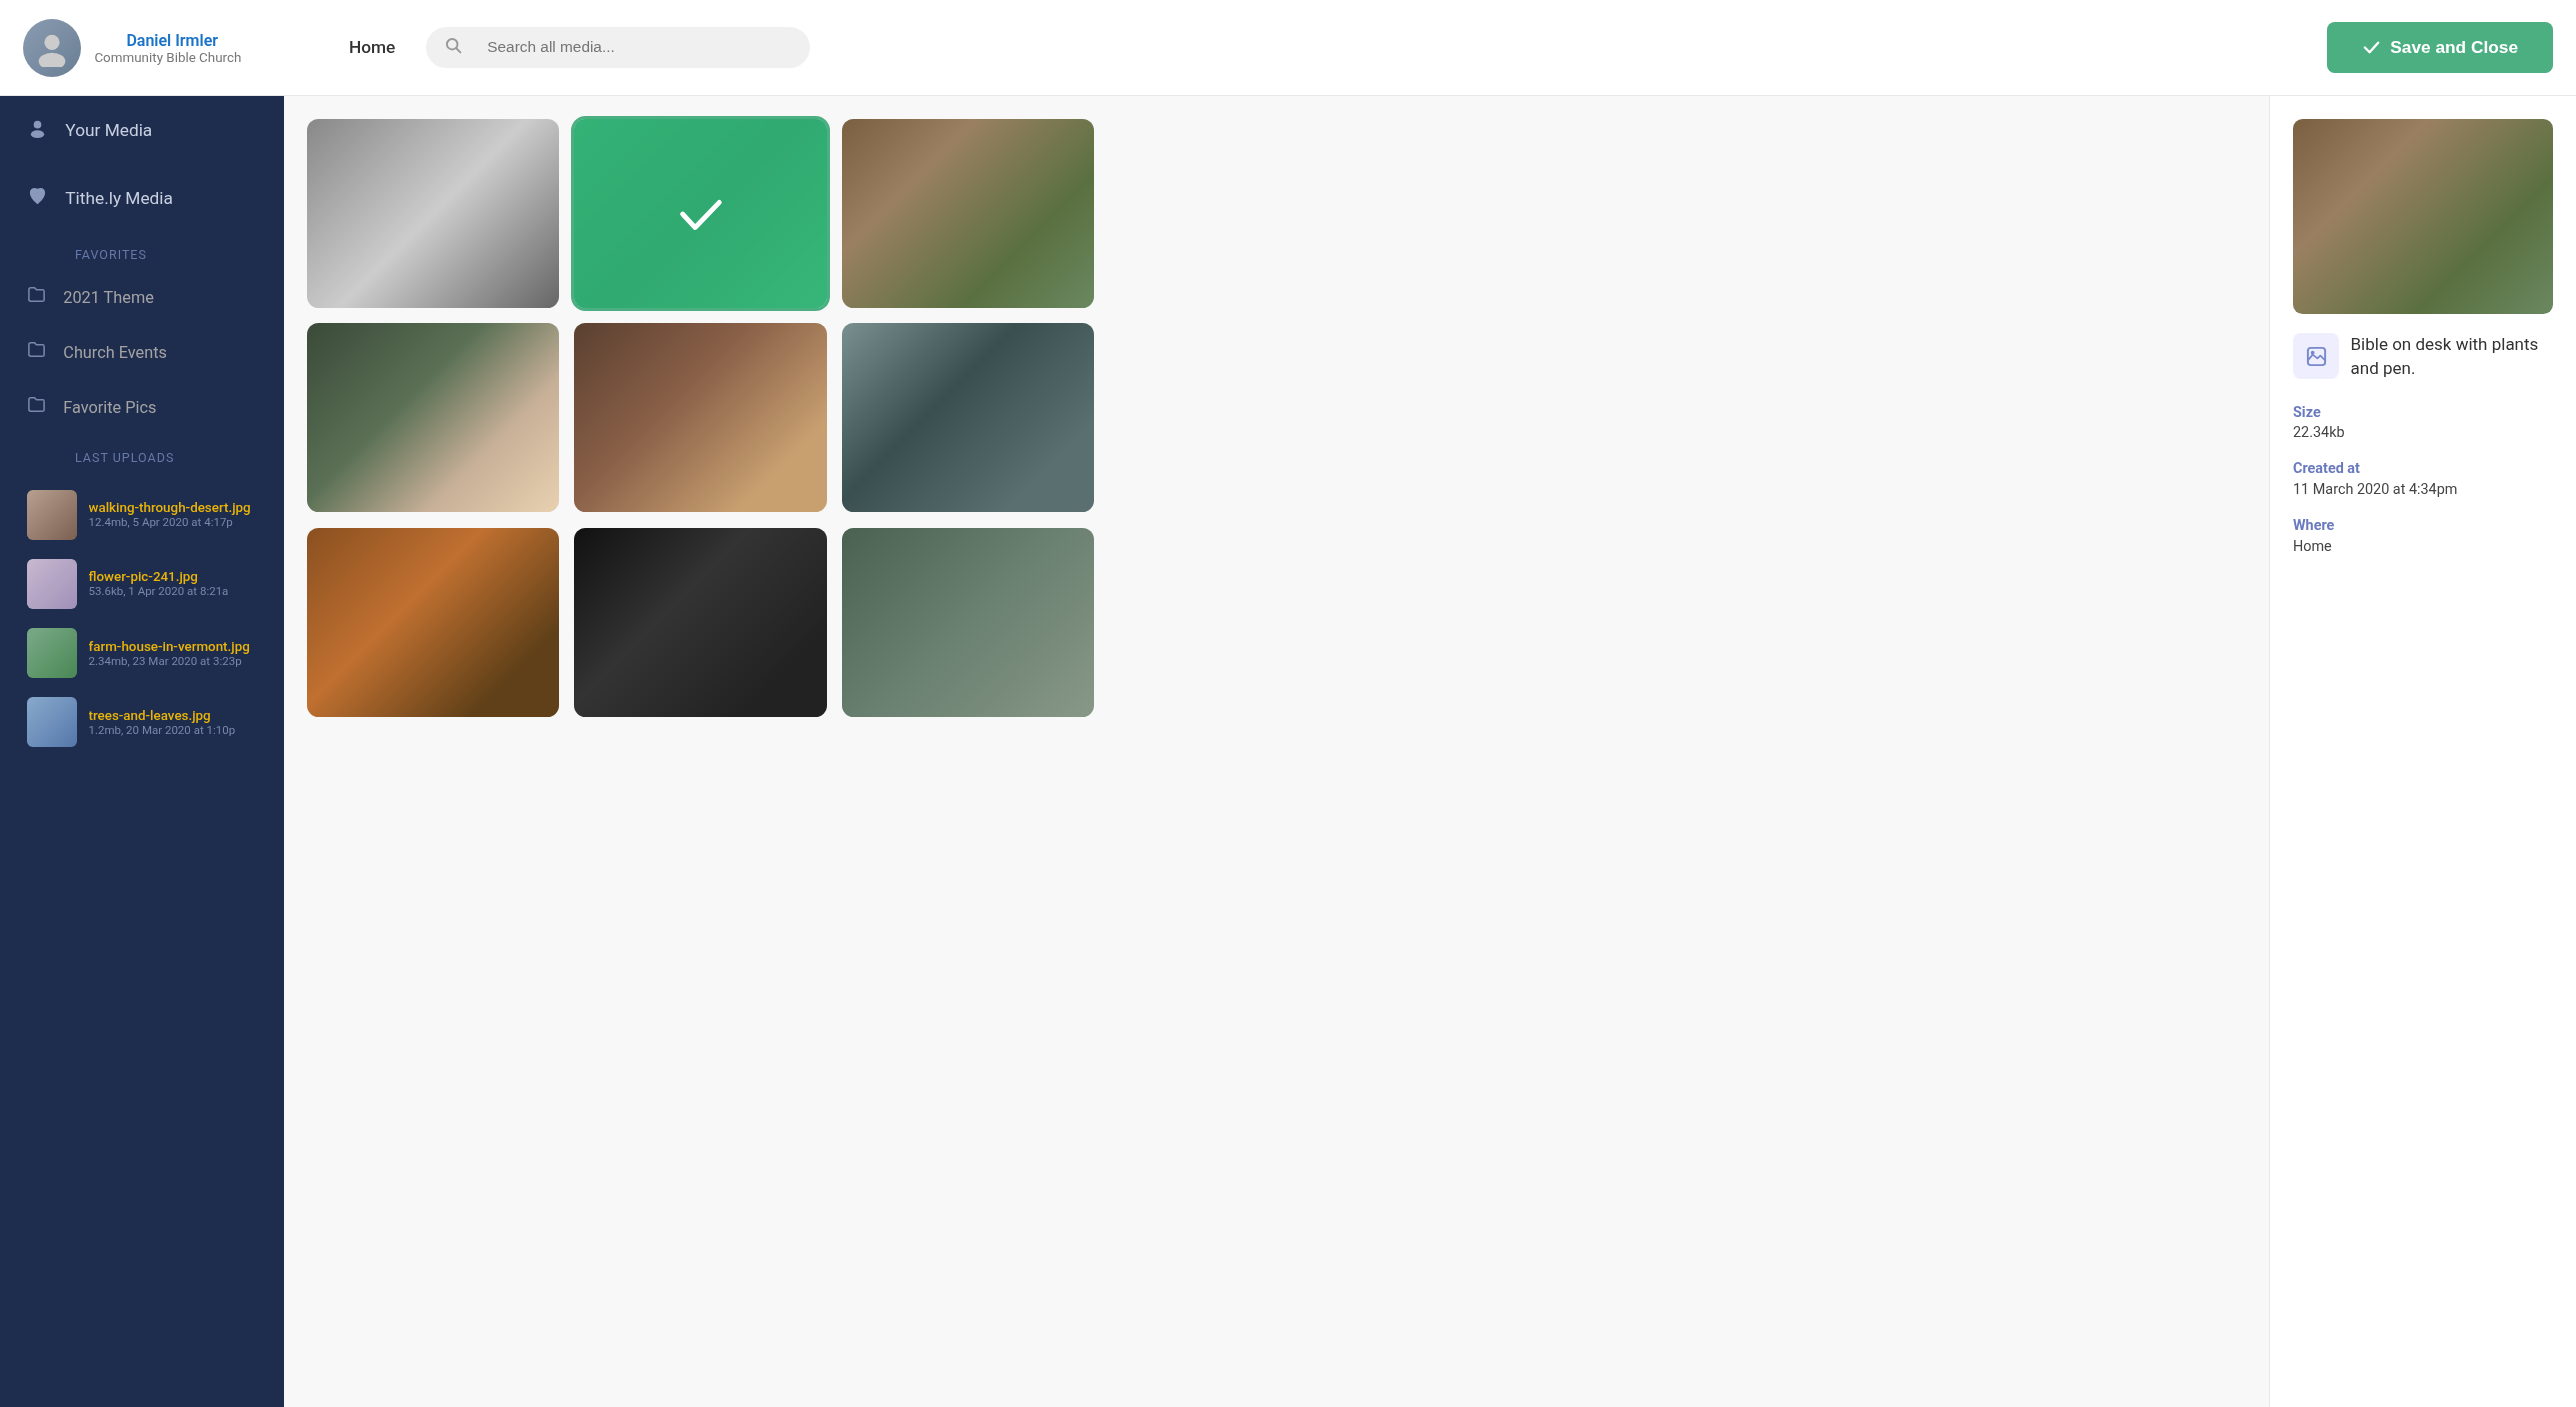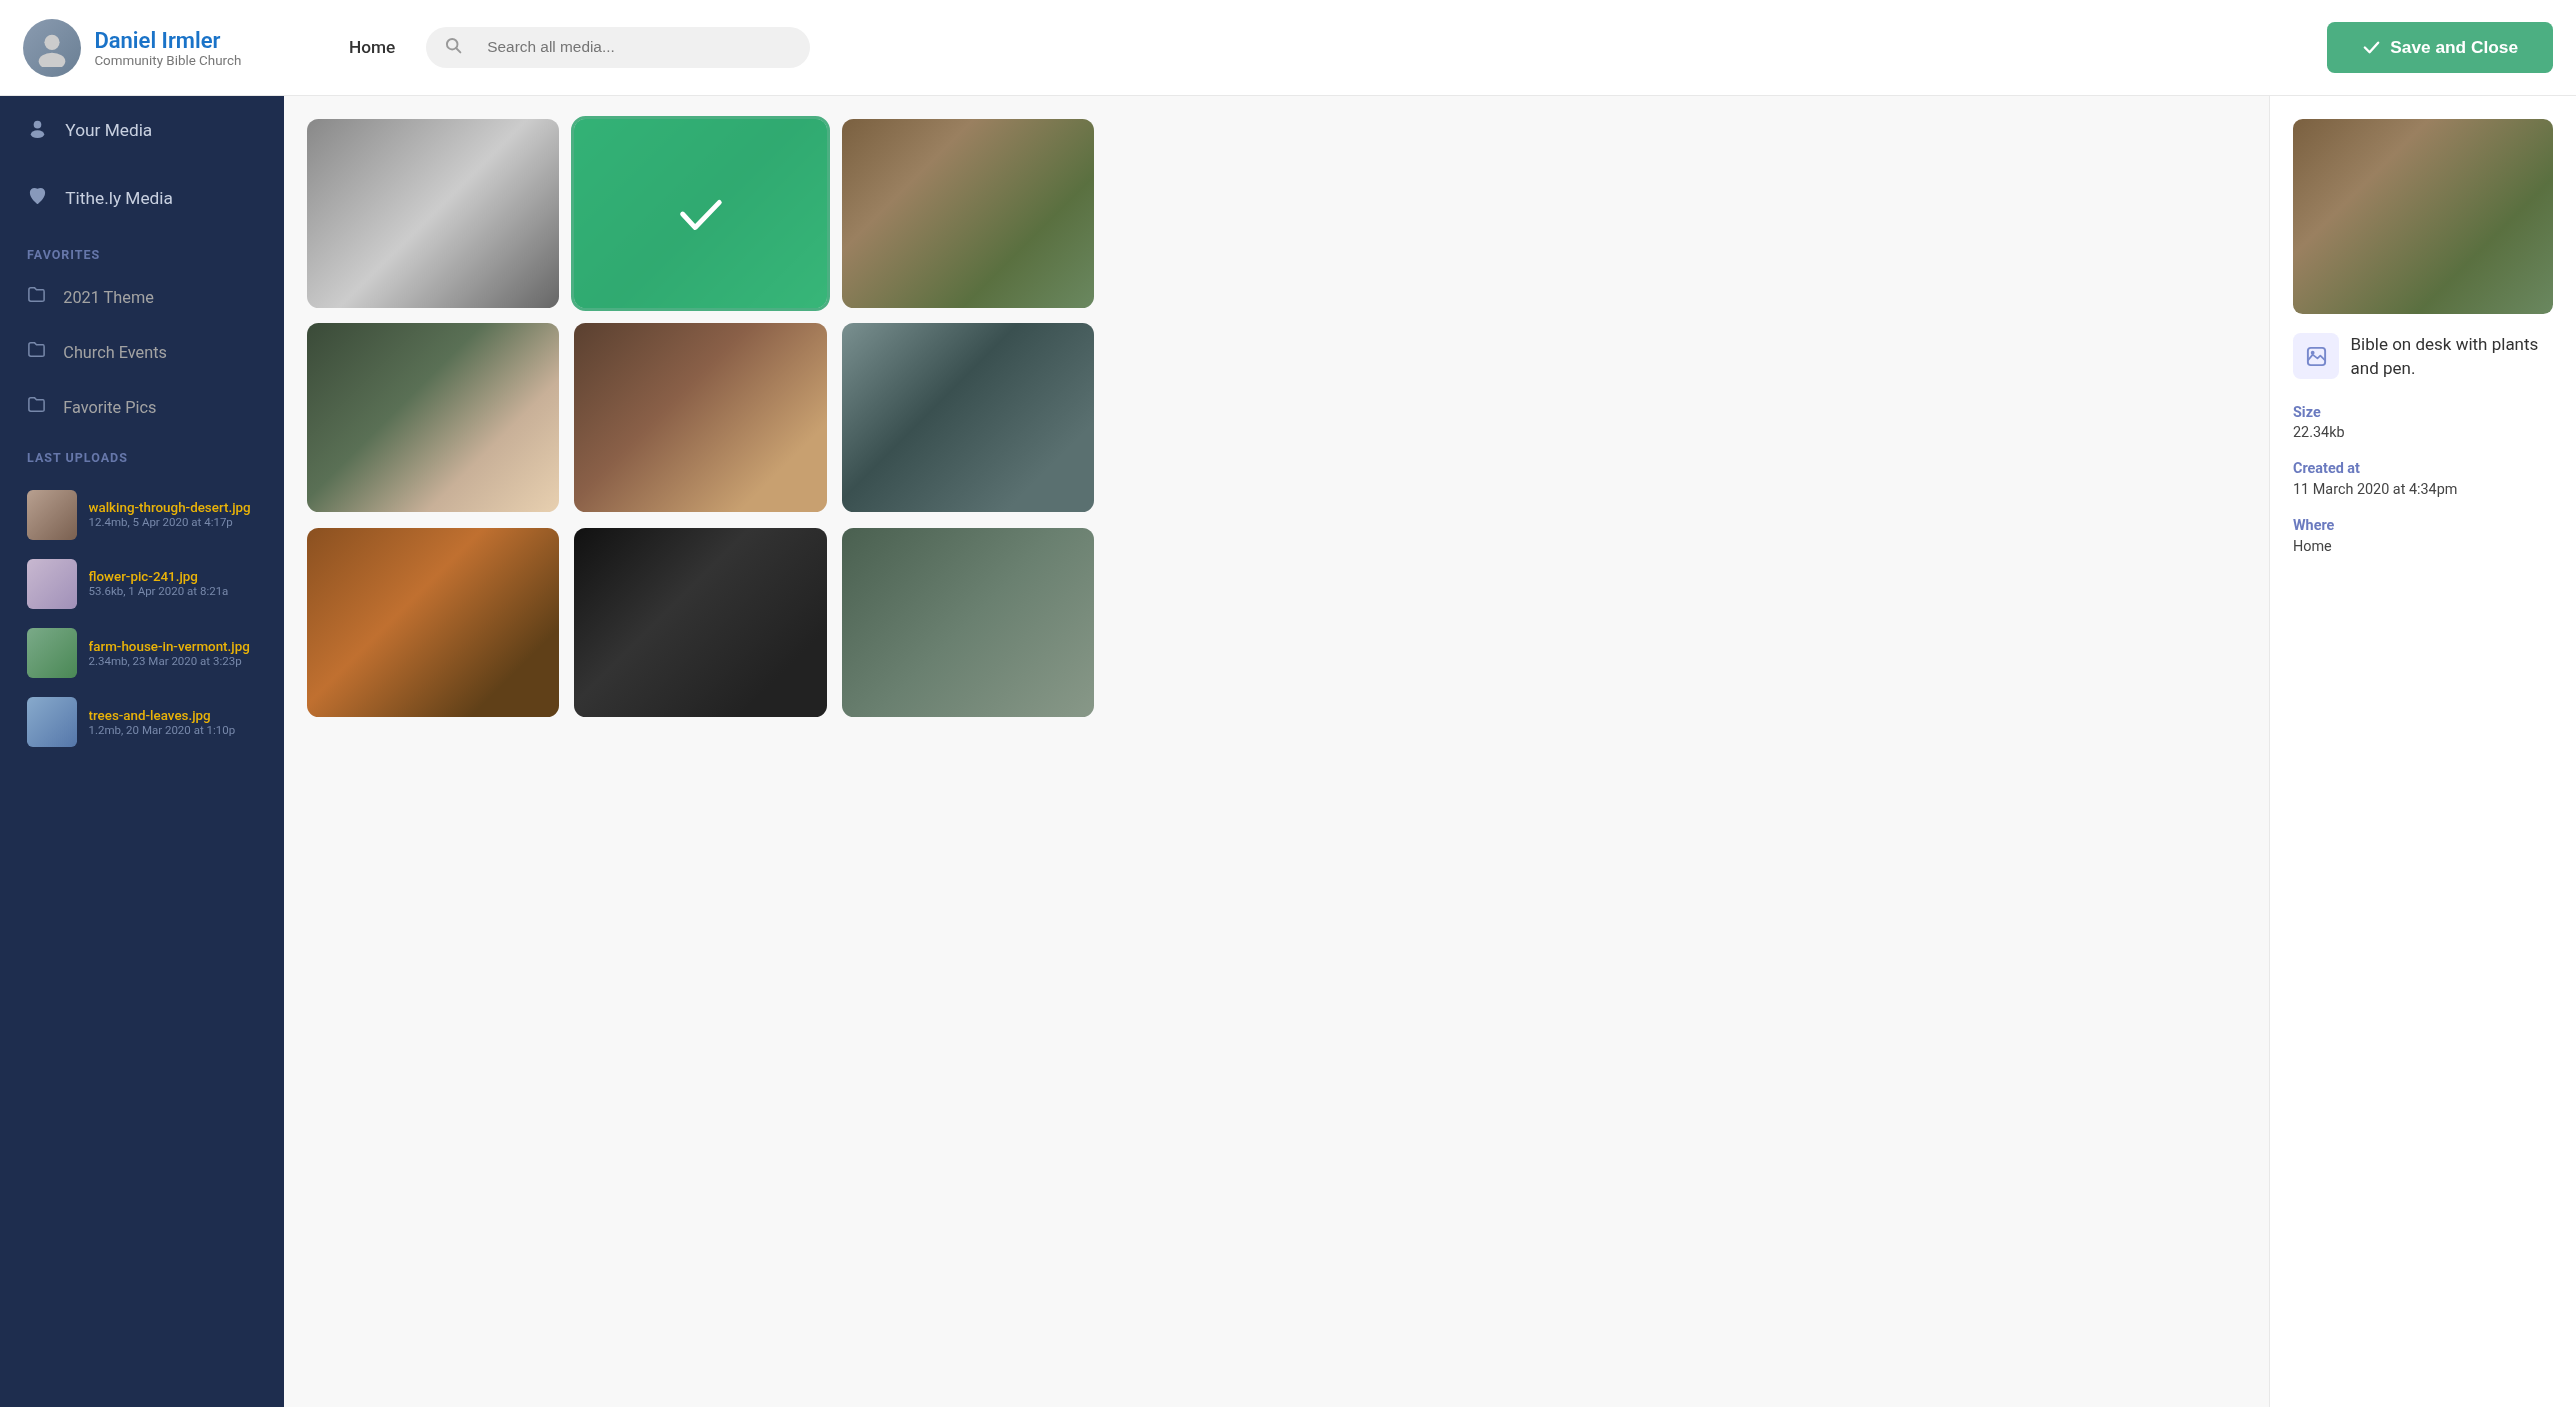--- a/index.html
+++ b/index.html
@@ -13,21 +13,21 @@
     .topbar-left { display: flex; align-items: center; gap: 13.4px; width: 326px; }
     .avatar {
       width: 58px; height: 58px; border-radius: 50%; background: #ccc; overflow: hidden;
       display: flex; align-items: center; justify-content: center; flex-shrink: 0;
     }
     .avatar-img {
       width: 100%; height: 100%; background: linear-gradient(135deg, #8a9bb0 0%, #6a7f94 100%);
       display: flex; align-items: center; justify-content: center;
     }
     .user-info { display: flex; flex-direction: column; }
-    .user-name { font-size: 22px; font-weight: 600; color: #1a73c8; }
+    .user-name { font-size: 16px; font-weight: 600; color: #1a73c8; margin-left: 32px; }
     .user-org { font-size: 13.4px; color: #777; }
     .topbar-center { flex: 1; display: flex; align-items: center; gap: 31px; }
     .home-link { font-size: 17.3px; color: #333; font-weight: 500; text-decoration: none; }
     .search-bar {
       display: flex; align-items: center; background: #f0f0f0; border-radius: 29px;
       padding: 9.6px 19px; gap: 9.6px; flex: 1; max-width: 384px;
     }
     .search-icon-wrap { color: #999; font-size: 17.3px; }
     .search-input {
       border: none; background: transparent; outline: none; font-size: 15.4px; color: #555; width: 100%; margin-left: 15px;
@@ -46,22 +46,22 @@
     .sidebar {
       width: 284px; background: #1e2d4e; color: #fff; flex-shrink: 0;
       display: flex; flex-direction: column; overflow-y: auto; padding-bottom: 19px;
     }
     .sidebar-nav-item {
       display: flex; align-items: center; gap: 17.3px; padding: 21px 27px;
       cursor: pointer; font-size: 17.3px; color: #c8d0e0;
     }
     .sidebar-nav-item .nav-icon { font-size: 21px; color: #8899bb; }
     .sidebar-section-label {
-      padding: 15.4px 27px 7.7px; font-size: 12.5px; font-weight: 700; color: #6677aa;
-      letter-spacing: 1px; text-transform: uppercase;
+      padding: 15.4px 27px 7.7px; font-size: 12.5px; font-weight: 400; color: #6677aa;
+      letter-spacing: 1px; text-transform: uppercase; margin-left: 48px;
     }
     .sidebar-folder-item {
       display: flex; align-items: center; gap: 17.3px; padding: 15.4px 27px;
       cursor: pointer; font-size: 16.3px; color: #a3a3a3;
     }
     .folder-icon { font-size: 19px; color: #7788aa; }
     .sidebar-uploads-section { padding: 7.7px 0; }
     .upload-item {
       display: flex; align-items: center; gap: 11.5px; padding: 9.6px 27px;
       cursor: pointer;

